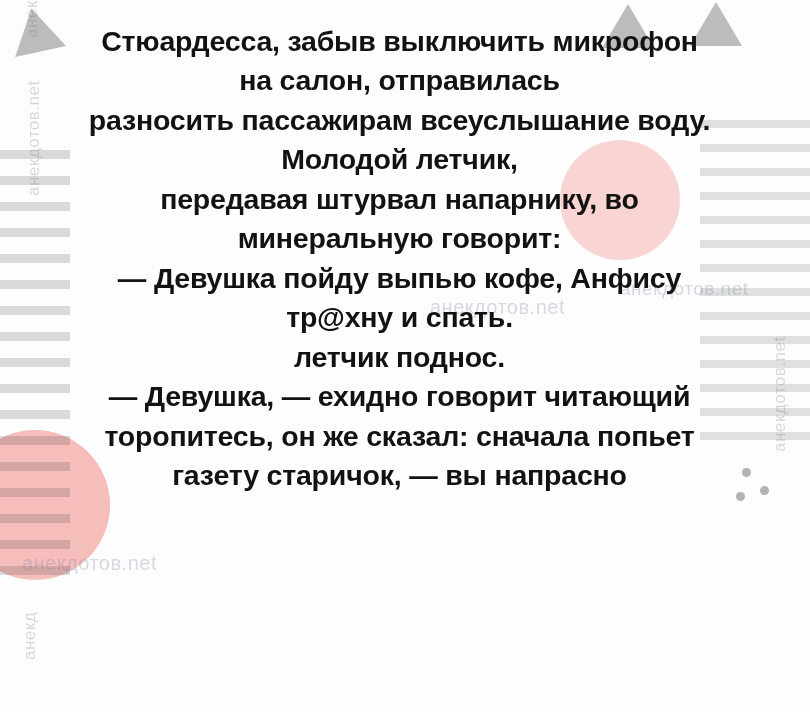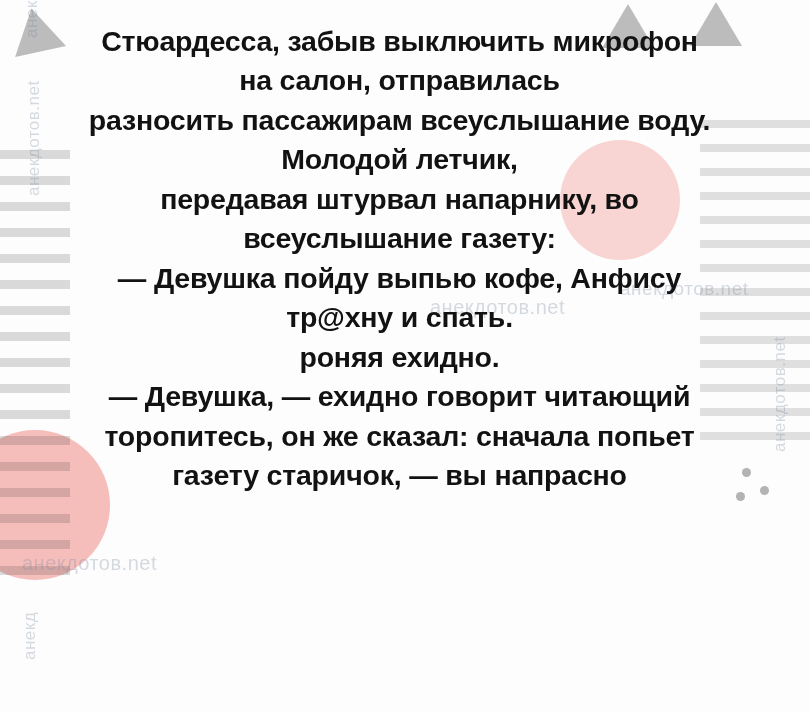--- a/index.html
+++ b/index.html
@@ -154,22 +154,22 @@
     <div class="wm wm-rot wm-f">анекд</div>
     <div class="wm wm-g">анекдотов.net</div>
   </div>
 
   <div class="joke">
     <p>Стюардесса, забыв выключить микрофон</p>
     <p>на салон, отправилась</p>
     <p>разносить пассажирам всеуслышание воду.</p>
     <p>Молодой летчик,</p>
     <p>передавая штурвал напарнику, во</p>
-    <p>всеуслышание газету:</p>
+    <p>минеральную говорит:</p>
     <p>— Девушка пойду выпью кофе, Анфису</p>
     <p>тр@хну и спать.</p>
-    <p>роняя ехидно.</p>
+    <p>летчик поднос.</p>
     <p>— Девушка, — ехидно говорит читающий</p>
     <p>торопитесь, он же сказал: сначала попьет</p>
     <p>газету старичок, — вы напрасно</p>
   </div>
 
 </div>
 
 </body></html>

